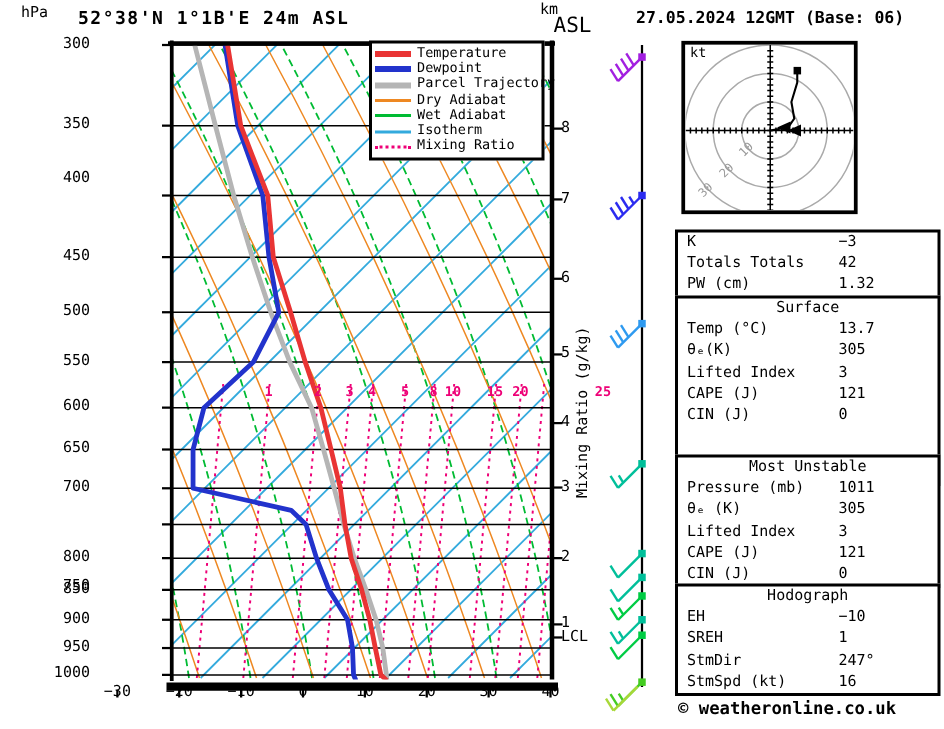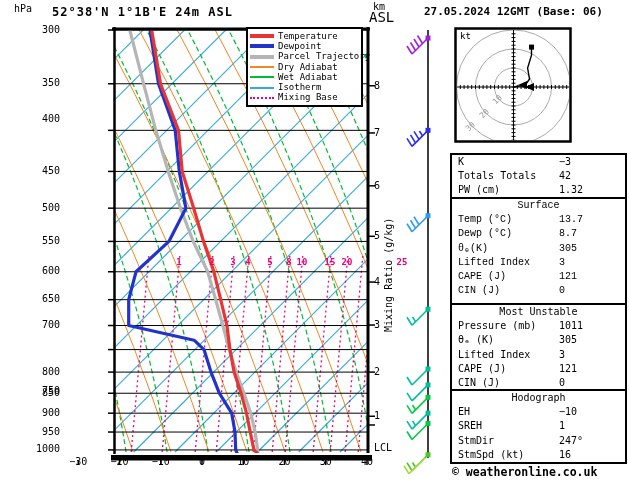--- a/index.html
+++ b/index.html
@@ -2,21 +2,21 @@
 <html><head>
 <meta charset="utf-8">
 <style>
   html,body{margin:0;padding:0;background:#fff;}
   #app{position:relative;width:629px;height:486px;background:#fff;overflow:hidden;
        font-family:"DejaVu Sans Mono","DejaVu Sans",monospace;color:#000;}
   .lbl{position:absolute;white-space:pre;line-height:1;}
   #plot-layer{position:absolute;left:0;top:0;}
   #station-title{left:52px;top:6px;font-size:12px;font-weight:bold;letter-spacing:1px;}
   #hpa-label{left:14px;top:4px;font-size:10px;}
-  #km-label{left:373px;top:2px;font-size:10px;text-align:right;}
+  #km-label{left:360px;top:2px;font-size:10px;text-align:right;}
   #asl-label{left:369px;top:10px;font-size:14px;}
   #datetime{left:424px;top:6px;font-size:11px;font-weight:bold;}
   #kt-label{left:460px;top:32px;font-size:9px;}
   #xaxis-title{left:115px;top:468px;width:262px;text-align:center;font-size:11.5px;}
   #mixr-axis{left:381px;top:215px;font-size:10px;transform:rotate(-90deg);transform-origin:0 0;
              white-space:pre;width:120px;left:384px;top:332px;}
   #footer{left:452px;top:467px;font-size:11.5px;font-weight:bold;}
   .ptick{position:absolute;left:26px;width:34px;text-align:right;font-size:10px;line-height:1;}
   .xtick{position:absolute;width:36px;text-align:center;font-size:10px;line-height:1;top:457px;}
   .kmtick{position:absolute;left:374px;font-size:10px;line-height:1;}
@@ -330,21 +330,21 @@
       <div class="leg-row">
         <div class="leg-swatch" style="border-top: 2px solid rgb(0, 187, 51);"></div>
         <span class="leg-text">Wet Adiabat</span>
       </div>
       <div class="leg-row">
         <div class="leg-swatch" style="border-top: 2px solid rgb(51, 170, 221);"></div>
         <span class="leg-text">Isotherm</span>
       </div>
       <div class="leg-row">
         <div class="leg-swatch" style="border-top: 2px dotted rgb(238, 0, 119);"></div>
-        <span class="leg-text">Mixing Base</span>
+        <span class="leg-text">Mixing Ratio</span>
       </div>
     </div>
   <div id="tick-layer">
       <span class="ptick" style="top: 24.5px;">300</span>
       <span class="ptick" style="top: 78.265px;">350</span>
       <span class="ptick" style="top: 114px;">400</span>
       <span class="ptick" style="top: 165.919px;">450</span>
       <span class="ptick" style="top: 202.667px;">500</span>
       <span class="ptick" style="top: 235.909px;">550</span>
       <span class="ptick" style="top: 266.257px;">600</span>
@@ -365,45 +365,44 @@
       <span class="xtick" style="left: 307.75px;">30</span>
       <span class="xtick" style="left: 349px;">40</span>
       <span class="kmtick" style="top: 80.7523px;">8</span>
       <span class="kmtick" style="top: 127.944px;">7</span>
       <span class="kmtick" style="top: 180.843px;">6</span>
       <span class="kmtick" style="top: 231.299px;">5</span>
       <span class="kmtick" style="top: 277.067px;">4</span>
       <span class="kmtick" style="top: 320.024px;">3</span>
       <span class="kmtick" style="top: 367.095px;">2</span>
       <span class="kmtick" style="top: 411.263px;">1</span>
-      <span class="kmtick" style="top: 419.987px; margin-top: 23px;">LCL</span>
+      <span class="kmtick" style="top: 419.987px;">LCL</span>
       <span class="mrlbl" style="left: 170px; color: rgb(238, 0, 119);">1</span>
       <span class="mrlbl" style="left: 203px; color: rgb(238, 0, 119);">2</span>
       <span class="mrlbl" style="left: 224px; color: rgb(238, 0, 119);">3</span>
       <span class="mrlbl" style="left: 239px; color: rgb(238, 0, 119);">4</span>
       <span class="mrlbl" style="left: 261px; color: rgb(238, 0, 119);">5</span>
       <span class="mrlbl" style="left: 280px; color: rgb(238, 0, 119);">8</span>
       <span class="mrlbl" style="left: 293px; color: rgb(238, 0, 119);">10</span>
       <span class="mrlbl" style="left: 321px; color: rgb(238, 0, 119);">15</span>
       <span class="mrlbl" style="left: 338px; color: rgb(238, 0, 119);">20</span>
       <span class="mrlbl" style="left: 353px; color: rgb(238, 0, 119); padding-left: 40px;">25</span>
       <span class="ringlbl" style="left: 493.065px; top: 96.4349px;">10</span>
       <span class="ringlbl" style="left: 479.63px; top: 109.87px;">20</span>
       <span class="ringlbl" style="left: 466.195px; top: 123.305px;">30</span>
     </div>
   <div id="indices-layer">
       <div class="ibox" style="top: 153px; height: 46.6px;">
         <div class="irow"><span>K</span><span class="val">−3</span></div>
         <div class="irow"><span>Totals Totals</span><span class="val">42</span></div>
         <div class="irow"><span>PW (cm)</span><span class="val">1.32</span></div>
       </div>
-      <div class="ibox" style="top: 197px; height: 127px; font-family: Liberation Mono, monospace;">
+      <div class="ibox" style="top: 197px; height: 127px;">
         <div class="ititle">Surface</div>
         <div class="irow"><span>Temp (°C)</span><span class="val">13.7</span></div>
-        <div class="irow"><span>Dewp (°C)</span><span class="val">8.7</span></div>
         <div class="irow"><span>θₑ(K)</span><span class="val">305</span></div>
         <div class="irow"><span>Lifted Index</span><span class="val">3</span></div>
         <div class="irow"><span>CAPE (J)</span><span class="val">121</span></div>
         <div class="irow"><span>CIN (J)</span><span class="val">0</span></div>
       </div>
       <div class="ibox" style="top: 303px; height: 89.2px;">
         <div class="ititle">Most Unstable</div>
         <div class="irow"><span>Pressure (mb)</span><span class="val">1011</span></div>
         <div class="irow"><span>θₑ (K)</span><span class="val">305</span></div>
         <div class="irow"><span>Lifted Index</span><span class="val">3</span></div>

